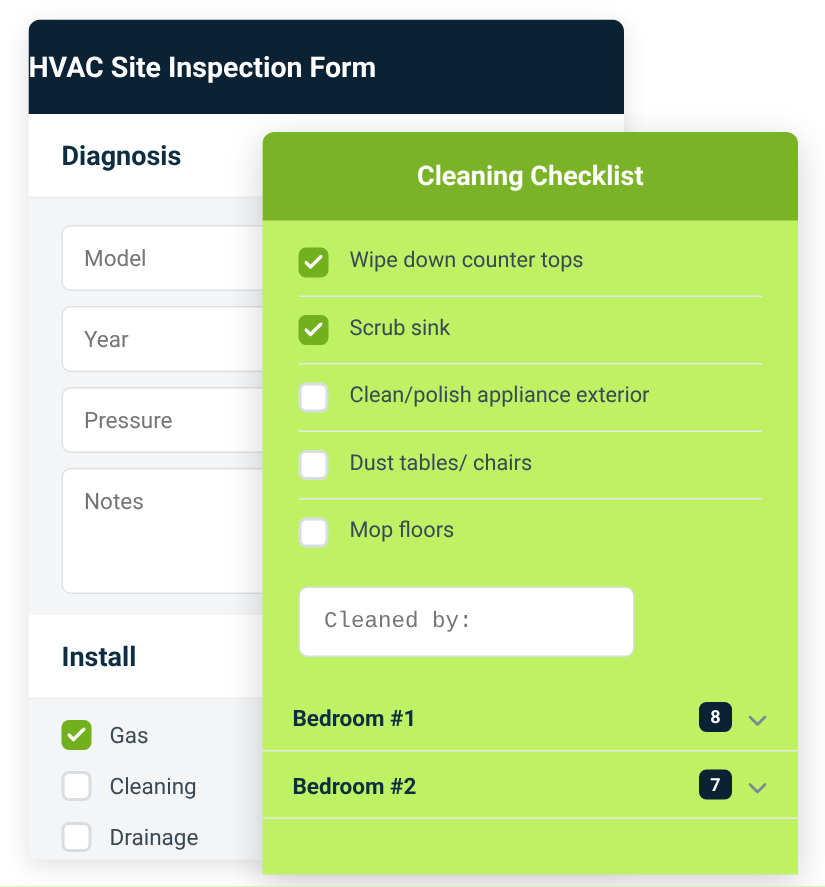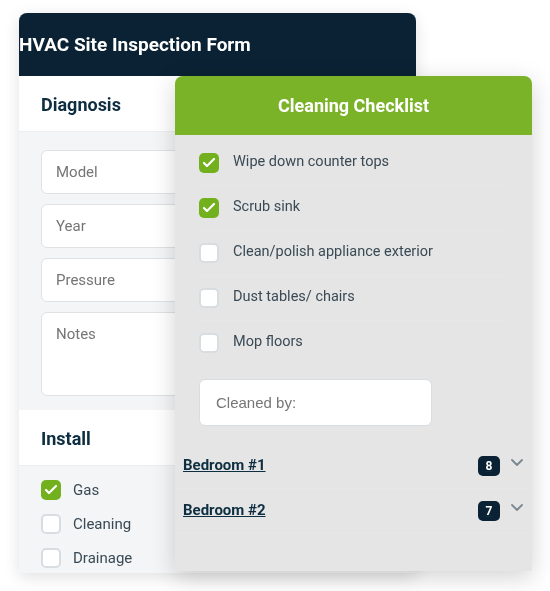--- a/index.html
+++ b/index.html
@@ -85,24 +85,24 @@
     background: #fff;
   }
   .cbox.checked {
     background: #72b01d;
   }
   .cbox.checked svg { display: block; }
 
   .card2 {
     position: absolute;
     left: 175px;
-    top: 76px;
+    top: 88px;
     width: 357px;
     height: 495px;
-    background: #e5e5e5;
+    background: #bef264;
     border-radius: 8px 8px 0 0;
     overflow: hidden;
     box-shadow: 0 6px 24px rgba(0,0,0,0.18);
   }
   .card2-header {
     background: #7bb328;
     color: #fff;
     font-weight: 700;
     font-size: 18px;
     padding: 19px 0;
@@ -129,32 +129,32 @@
   }
   .c2-item:last-of-type { border-bottom: none; }
   .cleaned-input {
     margin: 14px 24px 18px 24px;
     border: 1px solid #d7dde0;
     background: #fff;
     border-radius: 6px;
     padding: 14px 16px;
     font-size: 15px;
     color: #3a4a55;
+    font-family: Liberation Mono, monospace;
   }
   .room-row {
     display: flex;
-    align-items: flex-start;
-    padding: 12px 8px;
+    align-items: flex-end;
+    padding: 12px 20px;
     border-bottom: 1px solid #e5e8ea;
     font-weight: 700;
     font-size: 15px;
     color: #0d2e40;
     cursor: pointer;
     gap: 10px;
-    text-decoration: underline;
   }
   .room-row .label { flex: 1; }
   .badge {
     background: #0a2233;
     color: #fff;
     font-weight: 700;
     font-size: 12px;
     min-width: 22px;
     height: 20px;
     border-radius: 5px;

